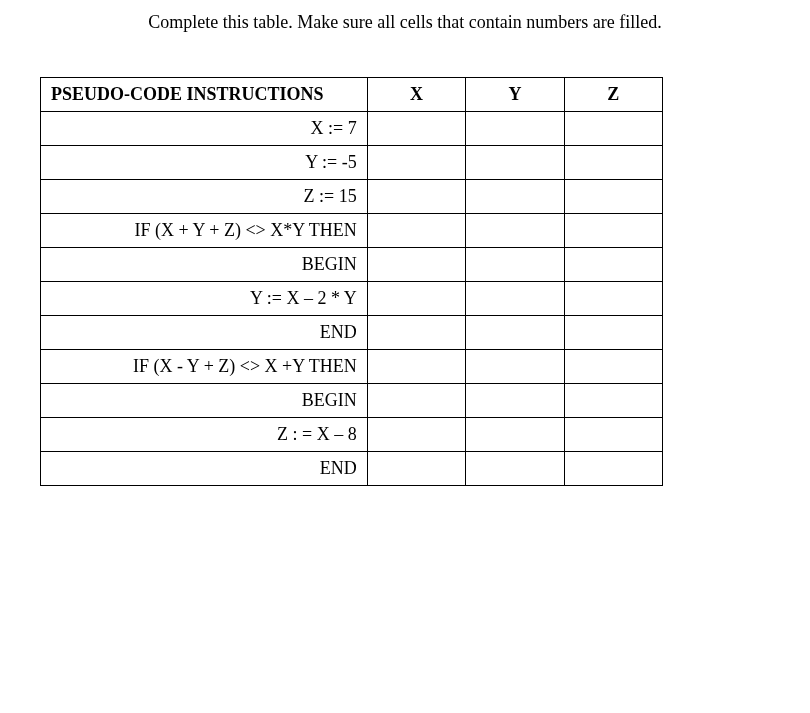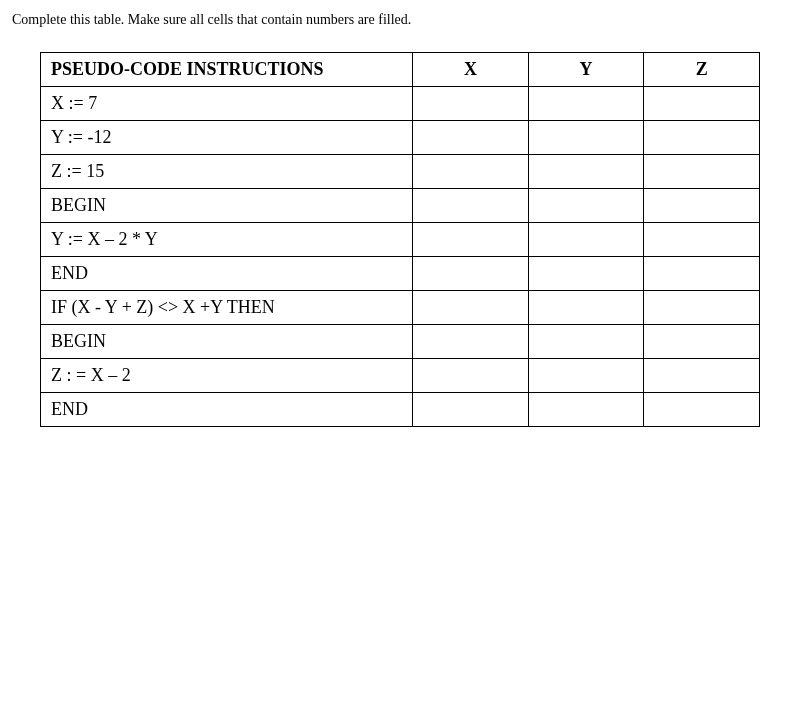--- a/index.html
+++ b/index.html
@@ -9,29 +9,30 @@
     }
     body {
       font-family: "Times New Roman", Times, serif;
       font-size: 18px;
       color: #000;
       background: #fff;
       padding: 12px;
       width: 810px;
     }
     .prompt {
-      margin-bottom: 24px;
-      font-size: 14px;
+      margin-bottom: 44px;
+      font-size: 18px;
+      text-align: center;
     }
     .table-wrap {
       padding-left: 28px;
     }
     table {
       border-collapse: collapse;
-      width: 720px;
+      width: 623px;
     }
     th, td {
       border: 1.5px solid #000;
       padding: 5px 10px;
       text-align: center;
       vertical-align: middle;
       height: 34px;
       font-size: 18px;
     }
     th {
@@ -39,21 +40,21 @@
     }
     th.instr-head {
       text-align: left;
       padding-left: 10px;
       width: 370px;
     }
     th.col-x { width: 115px; }
     th.col-y { width: 115px; }
     th.col-z { width: 115px; }
     td.instr {
-      text-align: left;
+      text-align: right;
     }
   </style>
 </head>
 <body>
 
 <p class="prompt">Complete this table. Make sure all cells that contain numbers are filled.</p>
 
 <div class="table-wrap">
   <table>
     <thead>
@@ -65,27 +66,33 @@
       </tr>
     </thead>
     <tbody id="table-body">
     <tr>
           <td class="instr">X := 7</td>
           <td></td>
           <td></td>
           <td></td>
         </tr>
         <tr>
-          <td class="instr">Y := -12</td>
+          <td class="instr">Y := -5</td>
           <td></td>
           <td></td>
           <td></td>
         </tr>
         <tr>
           <td class="instr">Z := 15</td>
+          <td></td>
+          <td></td>
+          <td></td>
+        </tr>
+        <tr>
+          <td class="instr">IF (X + Y + Z) &lt;&gt; X*Y THEN</td>
           <td></td>
           <td></td>
           <td></td>
         </tr>
         <tr>
           <td class="instr">BEGIN</td>
           <td></td>
           <td></td>
           <td></td>
         </tr>
@@ -107,21 +114,21 @@
           <td></td>
           <td></td>
         </tr>
         <tr>
           <td class="instr">BEGIN</td>
           <td></td>
           <td></td>
           <td></td>
         </tr>
         <tr>
-          <td class="instr">Z : = X –  2</td>
+          <td class="instr">Z : = X –  8</td>
           <td></td>
           <td></td>
           <td></td>
         </tr>
         <tr>
           <td class="instr">END</td>
           <td></td>
           <td></td>
           <td></td>
         </tr>

